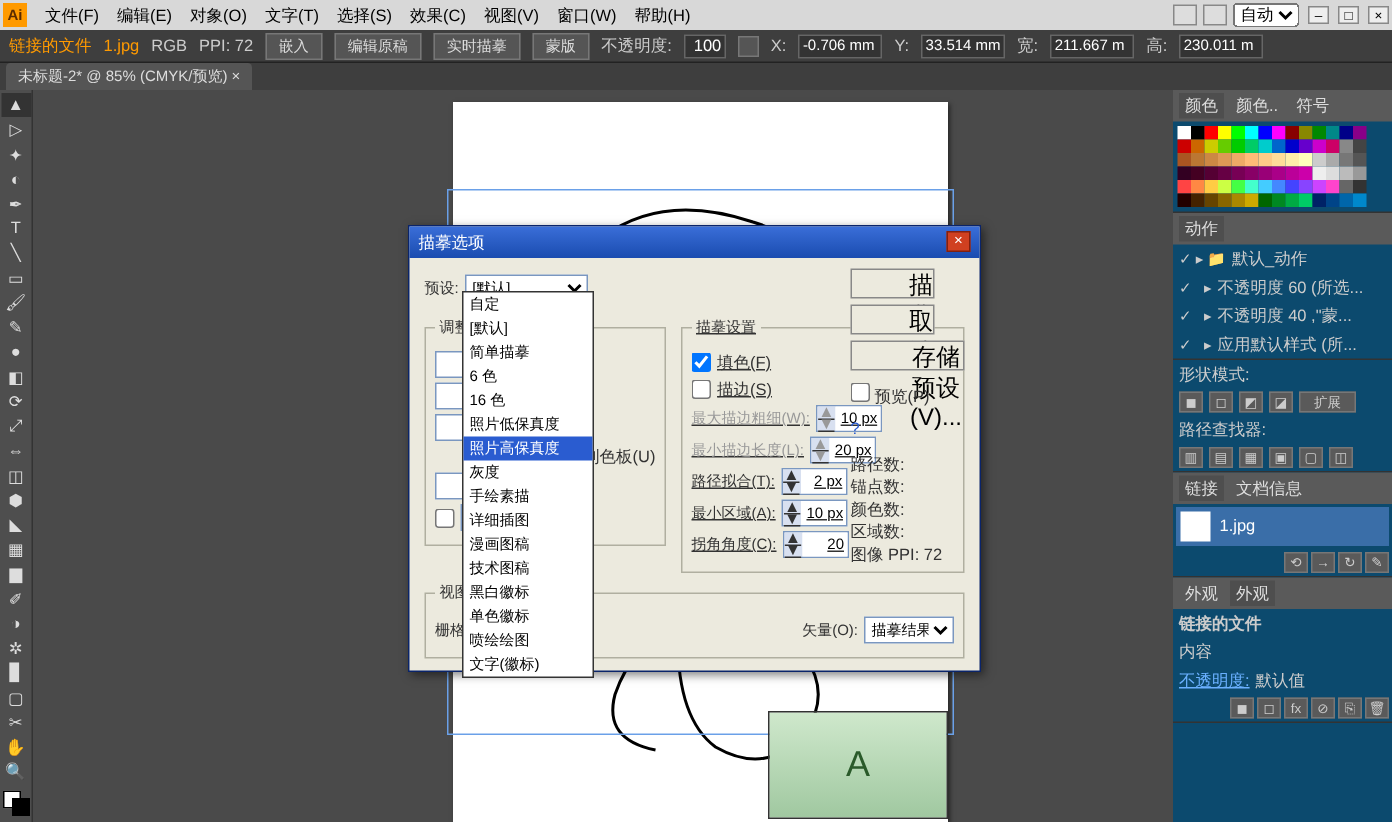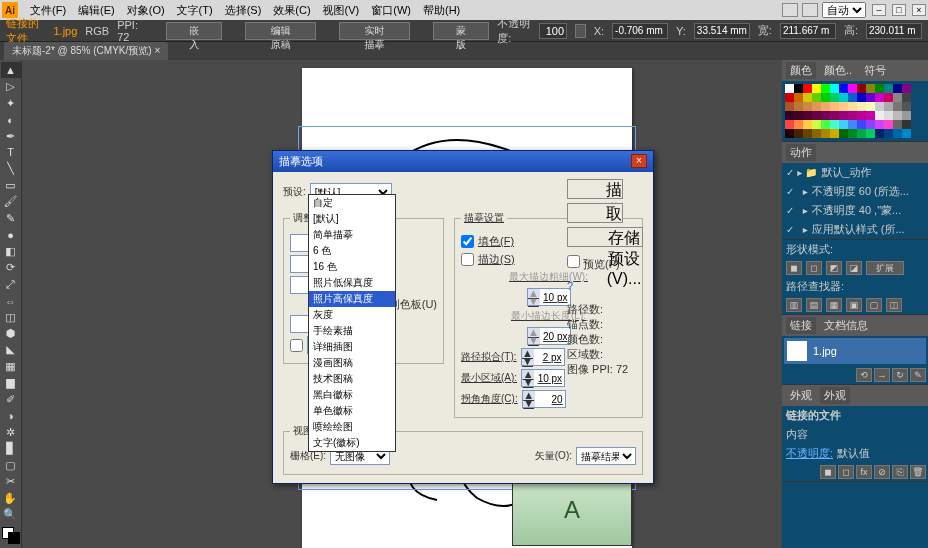--- a/index.html
+++ b/index.html
@@ -5,21 +5,21 @@
 * { margin:0; padding:0; box-sizing:border-box; font-family:"Microsoft YaHei",SimSun,Arial,sans-serif; font-size:11px; }
 body { background:#4a4a4a; width:928px; height:548px; overflow:hidden; position:relative; }
 .menubar { background:#d8d8d8; height:20px; display:flex; align-items:center; padding:0 2px; }
 .menubar .logo { width:16px; height:16px; background:#ff9a00; color:#5a2b00; font-weight:bold; display:flex; align-items:center; justify-content:center; margin-right:6px; font-size:10px; }
 .menubar .mitem { padding:2px 6px; color:#000; cursor:default; }
 .menubar .right { margin-left:auto; display:flex; align-items:center; gap:4px; }
 .menubar select { font-size:11px; height:16px; }
 .winbtn { width:14px; height:12px; border:1px solid #888; background:#eee; font-size:9px; line-height:10px; text-align:center; margin-left:2px; }
 .optbar { background:#3e3e3e; height:22px; display:flex; align-items:center; padding:0 6px; gap:8px; color:#ccc; border-bottom:1px solid #222; }
 .optbar .lbl { color:#ccc; }
-.optbar .btn { background:#555; border:1px solid #777; color:#ddd; padding:1px 20px; height:18px; font-size:10px;margin-left:15px; }
+.optbar .btn { background:#555; border:1px solid #777; color:#ddd; padding:1px 8px; height:18px; font-size:10px; }
 .optbar .num { background:#333; border:1px solid #666; color:#fff; width:28px; height:16px; text-align:right; padding:0 2px; }
 .optbar .coord { background:#333; border:1px solid #666; color:#fff; width:56px; height:16px; padding:0 2px; font-size:10px; }
 .tabbar { background:#3e3e3e; height:18px; display:flex; align-items:flex-end; padding-left:4px; }
 .tab { background:#555; color:#ddd; padding:2px 8px; font-size:10px; border-top-left-radius:3px; border-top-right-radius:3px; margin-right:2px; }
 .main { position:absolute; top:60px; left:0; right:0; bottom:0; display:flex; }
 .toolbox { width:22px; background:#4e4e4e; border-right:1px solid #333; display:flex; flex-direction:column; padding-top:2px; }
 .tool { width:20px; height:17px; margin:0 auto; display:flex; align-items:center; justify-content:center; color:#ddd; font-size:11px; cursor:pointer; }
 .tool.sel { background:#333; }
 .fillstroke { width:18px; height:18px; position:relative; margin:4px auto; }
 .fillstroke .f { position:absolute; width:12px; height:12px; background:#fff; border:1px solid #000; top:0; left:0; }
@@ -55,21 +55,21 @@
 .dialog select, .dialog input[type=text] { font-size:10px; height:18px; border:1px solid #7a97c0; background:#fff; }
 .dialog .dbtn { width:56px; height:20px; background:#eceade; border:1px solid #888; font-size:16px;padding-left:38px; }
 .dialog .btncol { position:absolute; right:10px; top:28px; display:flex; flex-direction:column; gap:4px; }
 .dropdown { position:absolute; left:308px; top:194px; width:88px; background:#fff; border:1px solid #333; z-index:60; }
 .dropdown .opt { padding:1px 4px; font-size:10px; color:#000; }
 .dropdown .opt.hl { background:#2a5cd0; color:#fff; }
 .spin { display:inline-flex; border:1px solid #7a97c0; height:18px; background:#fff; }
 .spin .arr { width:12px; background:#d8e0f0; font-size:7px; display:flex; flex-direction:column; }
 .spin .arr span { flex:1; text-align:center; line-height:8px; }
 .spin input { border:none; width:30px; font-size:10px; text-align:right; padding-right:2px; }
-.disabled { color:#999;flex-direction:column; }
+.disabled { color:#999; }
 .section2 { display:flex; gap:10px; margin-top:4px; }
 .section2 .left { width:46%; }
 .section2 .right { width:54%;text-decoration:underline; }
 </style>
 </head>
 <body>
 
 <div class="menubar">
   <div class="logo">Ai</div>
   <div class="mitem">文件(F)</div>

